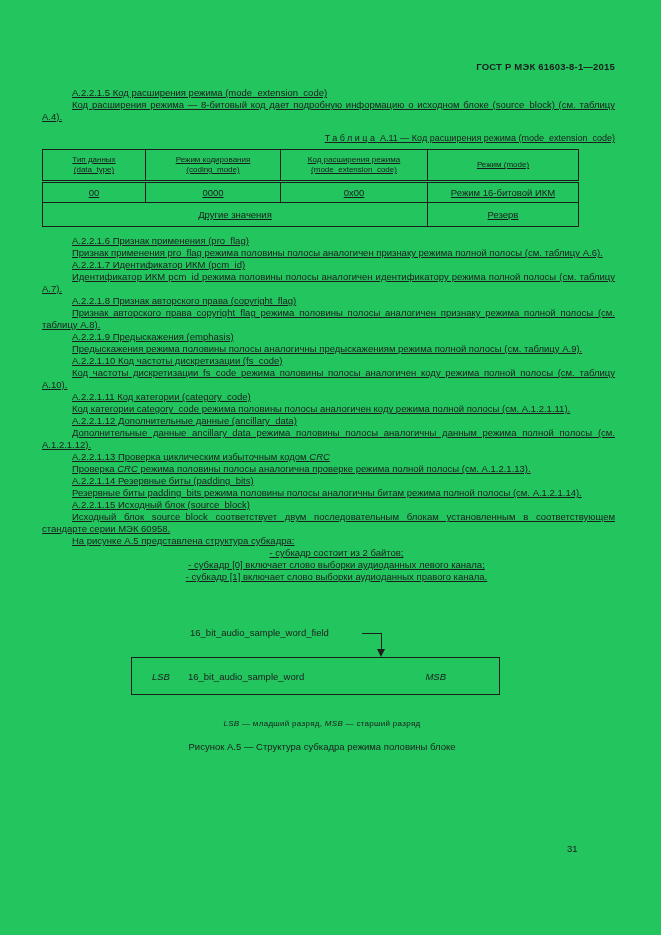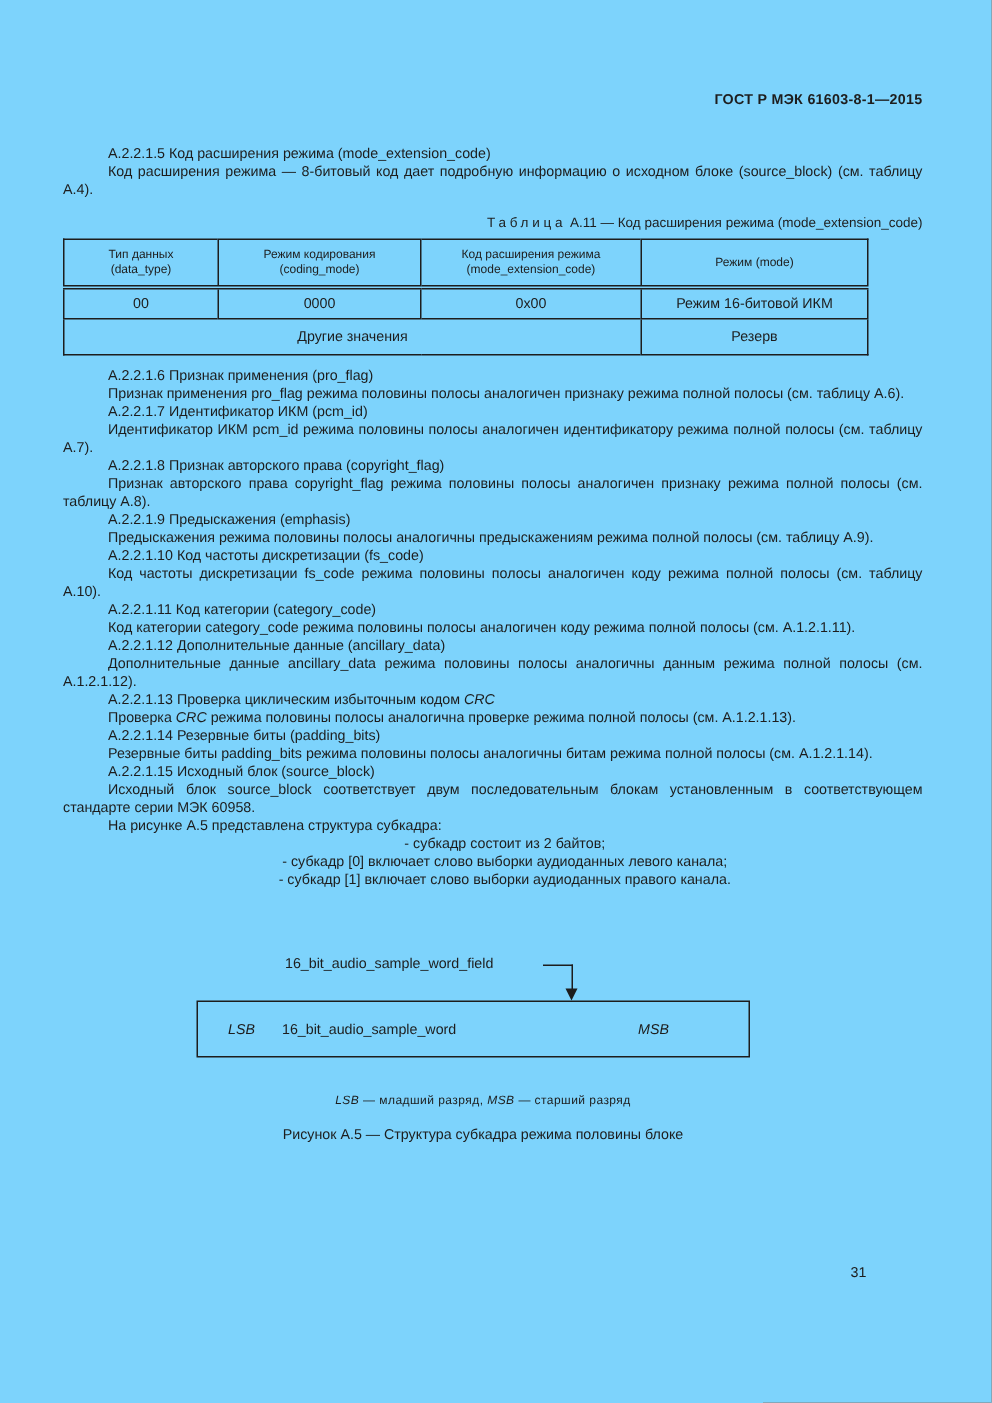--- a/index.html
+++ b/index.html
@@ -1,24 +1,24 @@
 <!DOCTYPE html>
 <html><head>
 <meta charset="utf-8">
 <style>
   html,body{margin:0;padding:0;background:#888;}
   .page{
-    position:relative;width:661px;height:935px;background:#7dd3fc;
+    position:relative;width:661px;height:935px;background:#22c55e;
     font-family:"Liberation Sans",sans-serif;color:#1d1d1d;overflow:hidden;
   }
   .doc-header{
     position:absolute;top:61px;right:46px;
     font-size:9.5px;font-weight:bold;letter-spacing:.2px;
   }
-  .main{position:absolute;left:42px;top:97px;width:573px;}
+  .main{position:absolute;left:42px;top:87px;width:573px;text-decoration:underline;}
   .para{
     margin:0;font-size:9.5px;line-height:12px;text-align:justify;
     text-indent:30px;
   }
   .para.after-table{margin-top:8px;}
   .list-item{
     margin:0;font-size:9.5px;line-height:12px;text-align:center;
     padding-left:16px;
   }
   .it{font-style:italic;}

